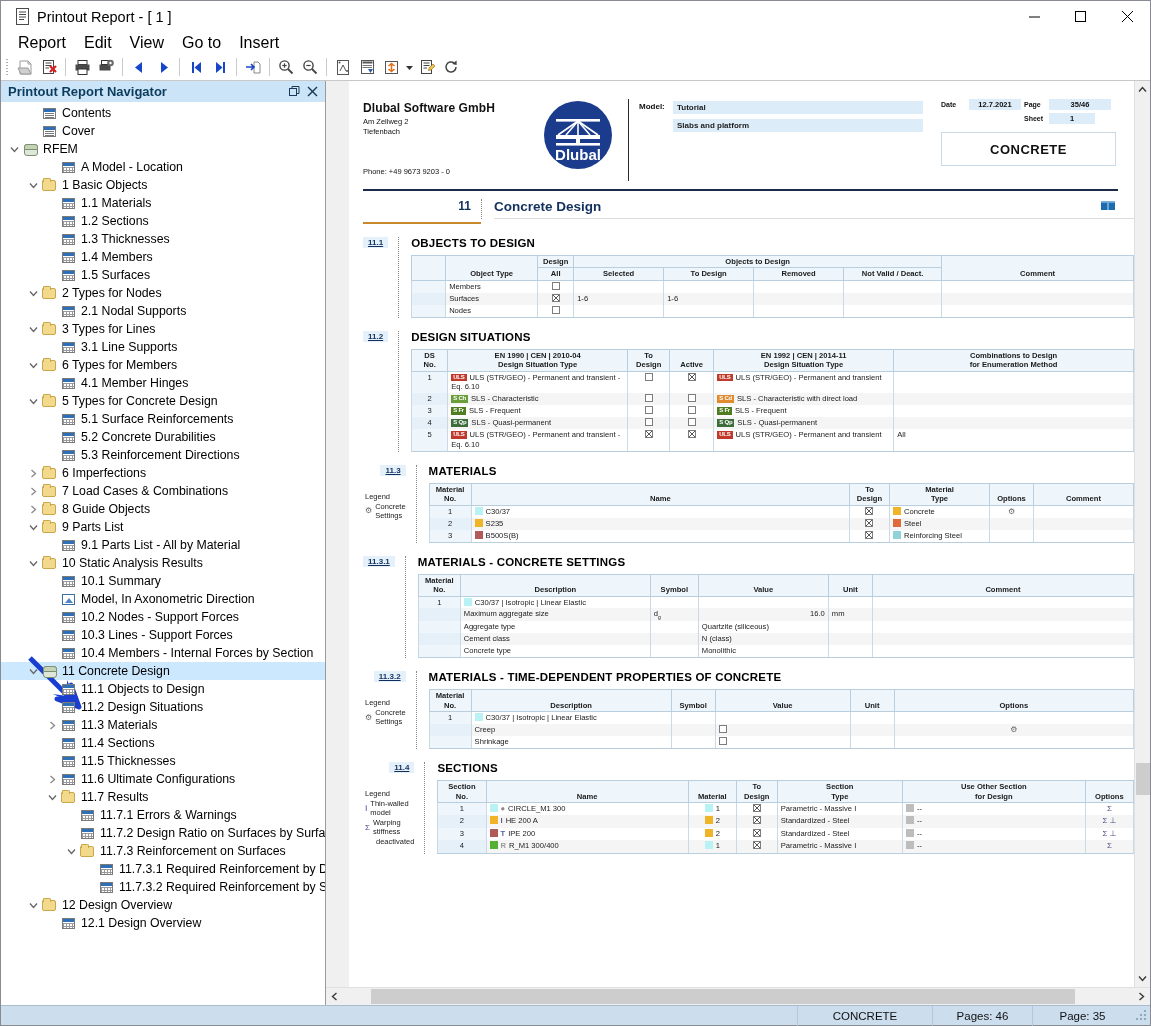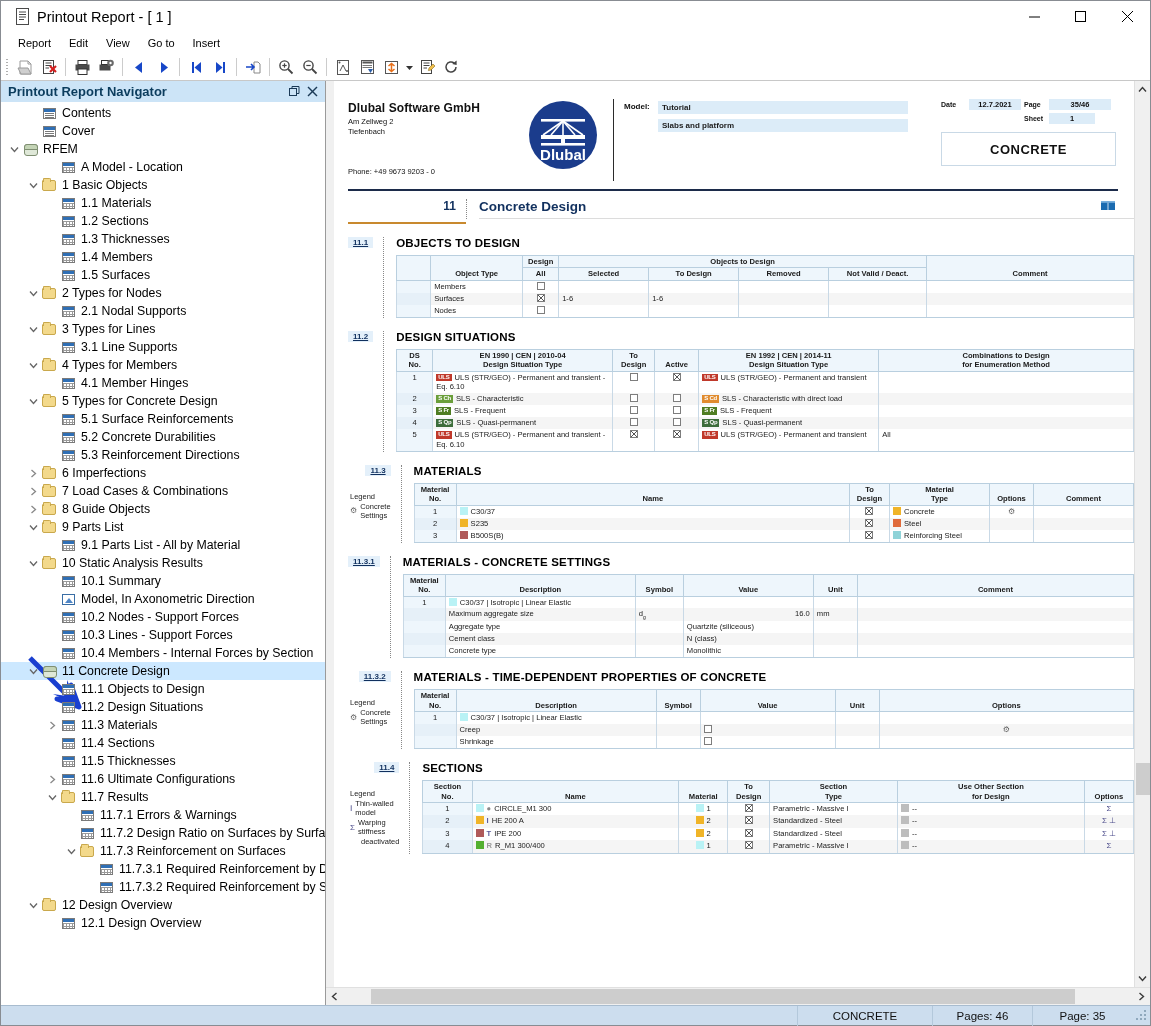--- a/index.html
+++ b/index.html
@@ -43,21 +43,21 @@
 
   
   .menubar {
     height: 22px;
     display: flex; align-items: center;
     padding-left: 8px;
     background: #ffffff;
     flex: 0 0 auto;
   }
   .menuitem {
-    font-size: 11px; color: #000;
+    font-size: 16px; color: #000;
     padding: 2px 9px;
   }
 
   
   .toolbar {
     height: 27px;
     display: flex; align-items: center;
     background: #ffffff;
     border-bottom: 1px solid #c8c8c8;
     padding-left: 3px;
@@ -209,20 +209,21 @@
   }
   .page-left-gutter { width: 8px; background: #f0f0f0; flex: 0 0 8px; }
   .page {
     background: #ffffff;
     flex: 1 1 auto;
     position: relative;
     overflow: hidden;
     padding: 0;
     font-size: 9px;
     color: #111;
+    margin-left: 15px;
   }
 
   
   .dochead {
     display: flex;
     padding: 14px 18px 0 14px;
     height: 104px;
   }
   .dh-company { width: 165px; padding-top: 6px; }
   .dh-name { font-size: 12px; font-weight: bold; color: #111; letter-spacing: .1px; }
@@ -681,21 +682,21 @@
           <div class="tnode">
             <span style="width:25px;flex:0 0 25px"></span>
             <span class="twist">
               <svg width="9" height="9" viewBox="0 0 9 9">
                 <polyline points="1,2.5 4.5,6.5 8,2.5" fill="none" stroke="#666" stroke-width="1.3"></polyline>
               </svg>
             </span>
             <span class="ticon">
               <span class="ic-folder"></span>
             </span>
-            <span class="tlabel">4 Types for Members</span>
+            <span class="tlabel">6 Types for Members</span>
           </div>
           <div class="tnode">
             <span style="width:44px;flex:0 0 44px"></span>
             <span class="twist"></span>
             <span class="ticon">
               <span class="ic-grid"></span>
             </span>
             <span class="tlabel">4.1 Member Hinges</span>
           </div>
           <div class="tnode">

